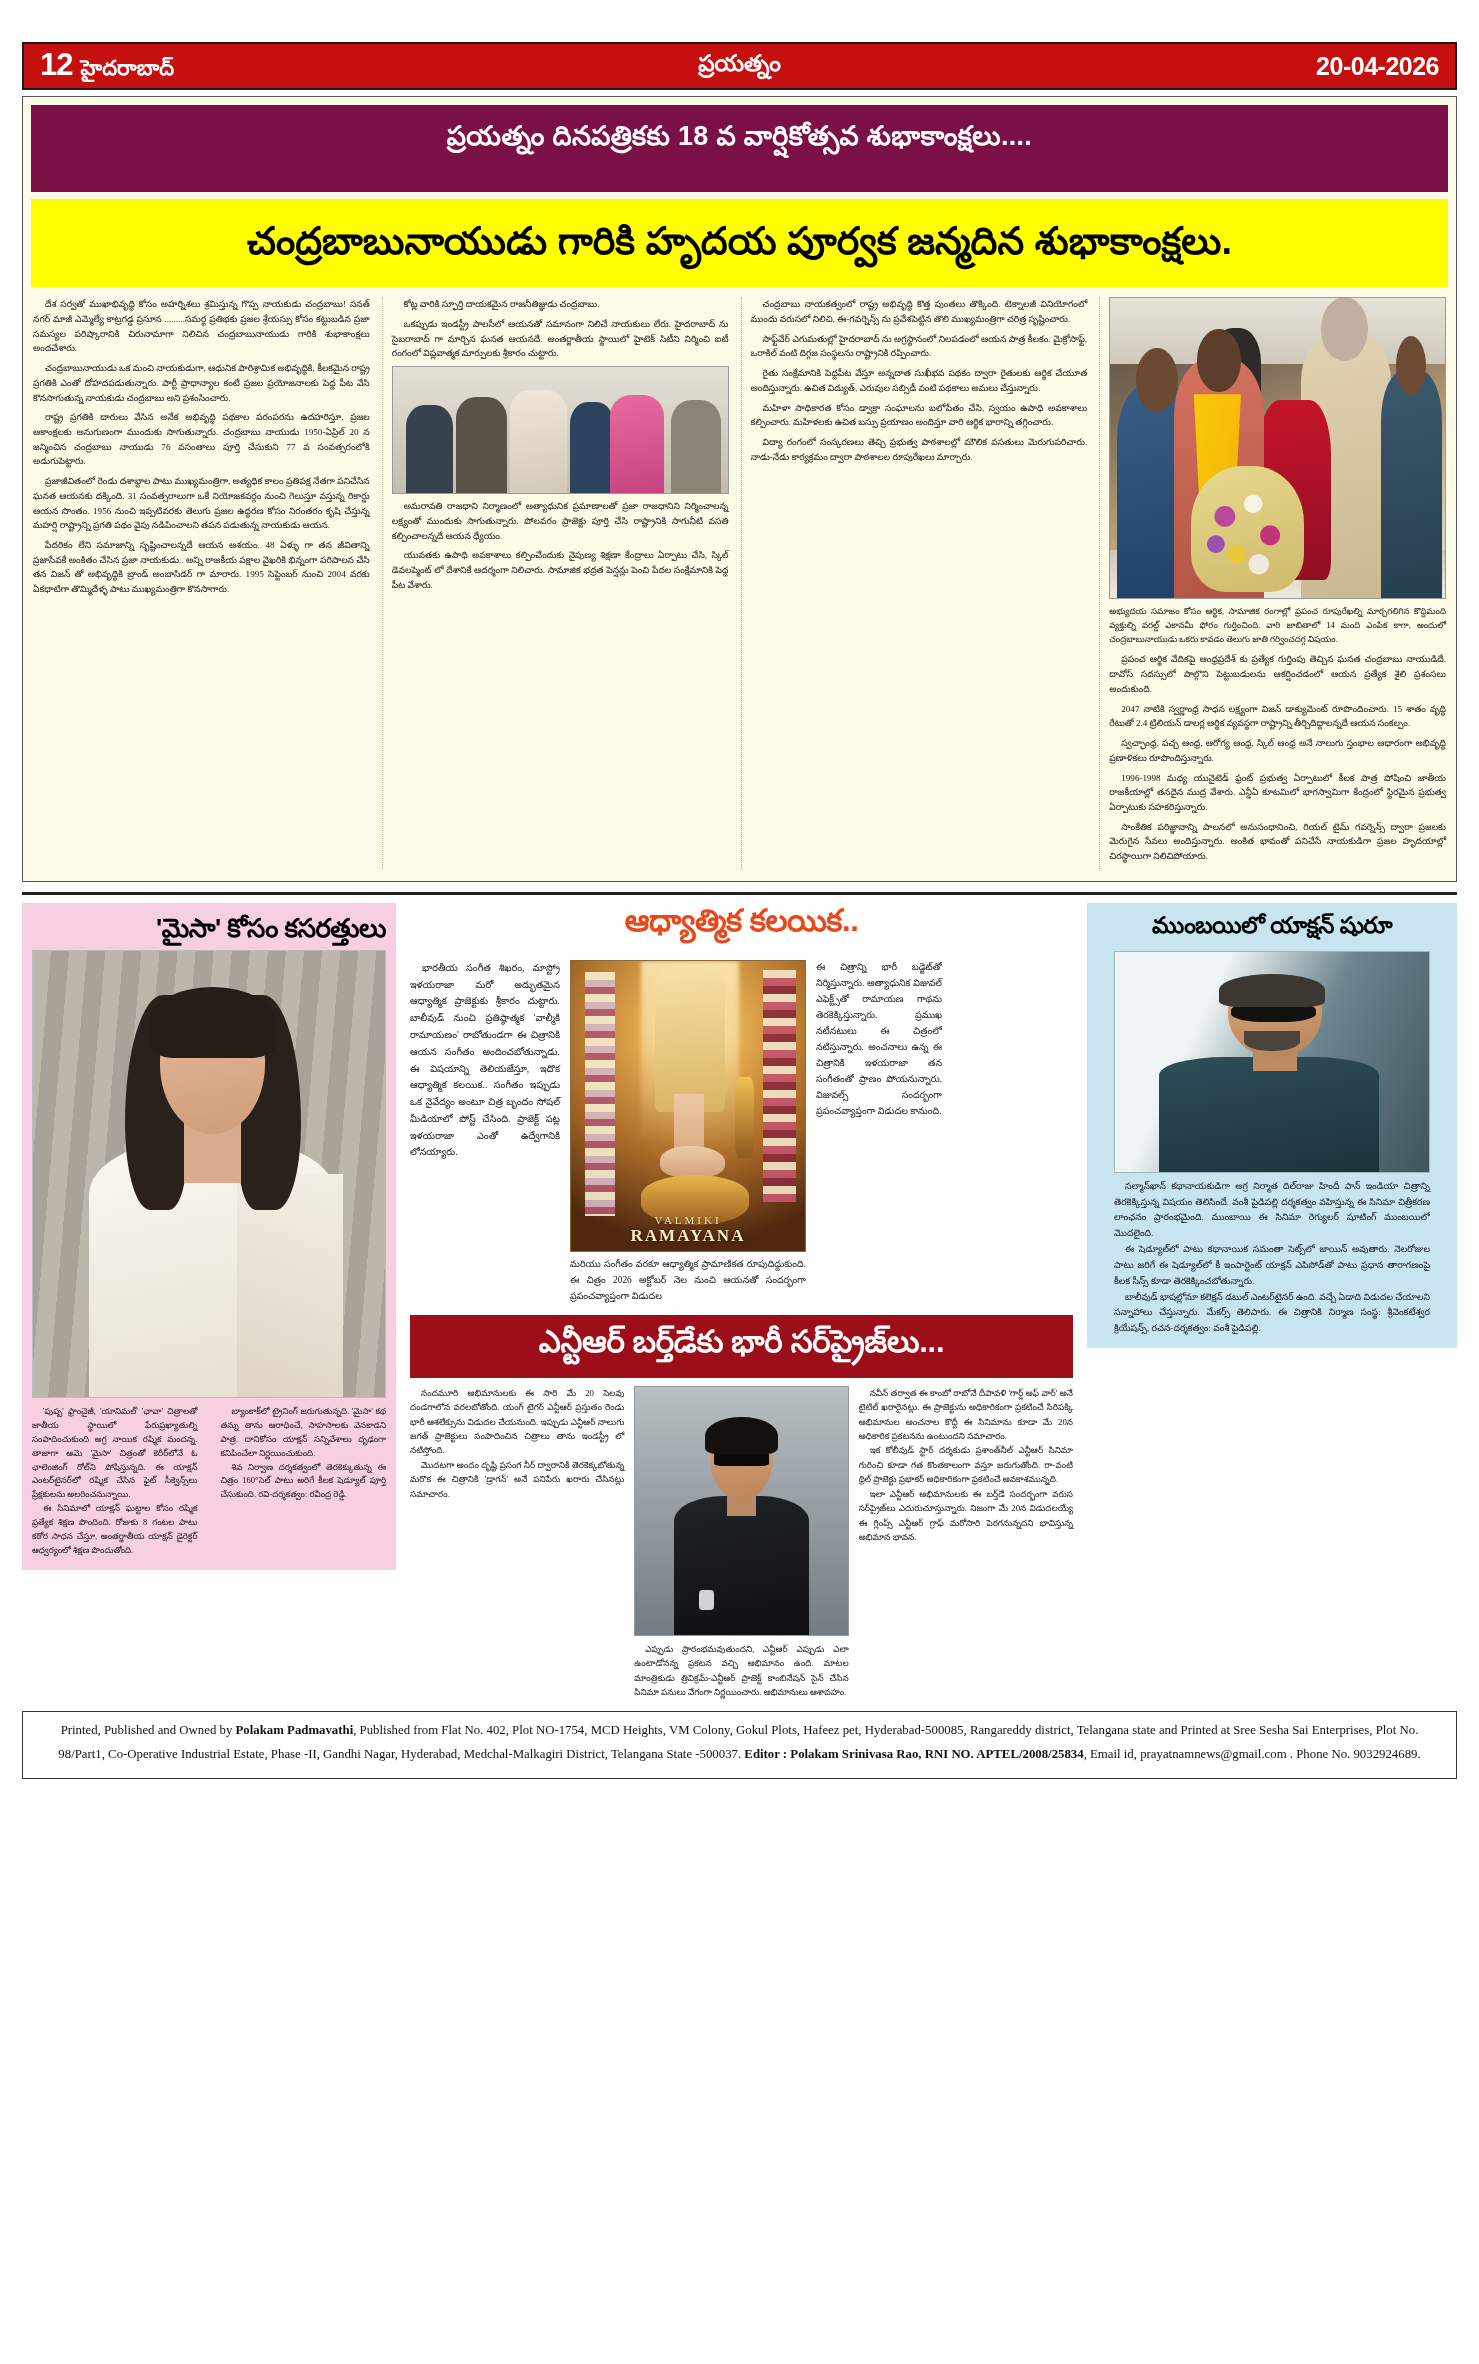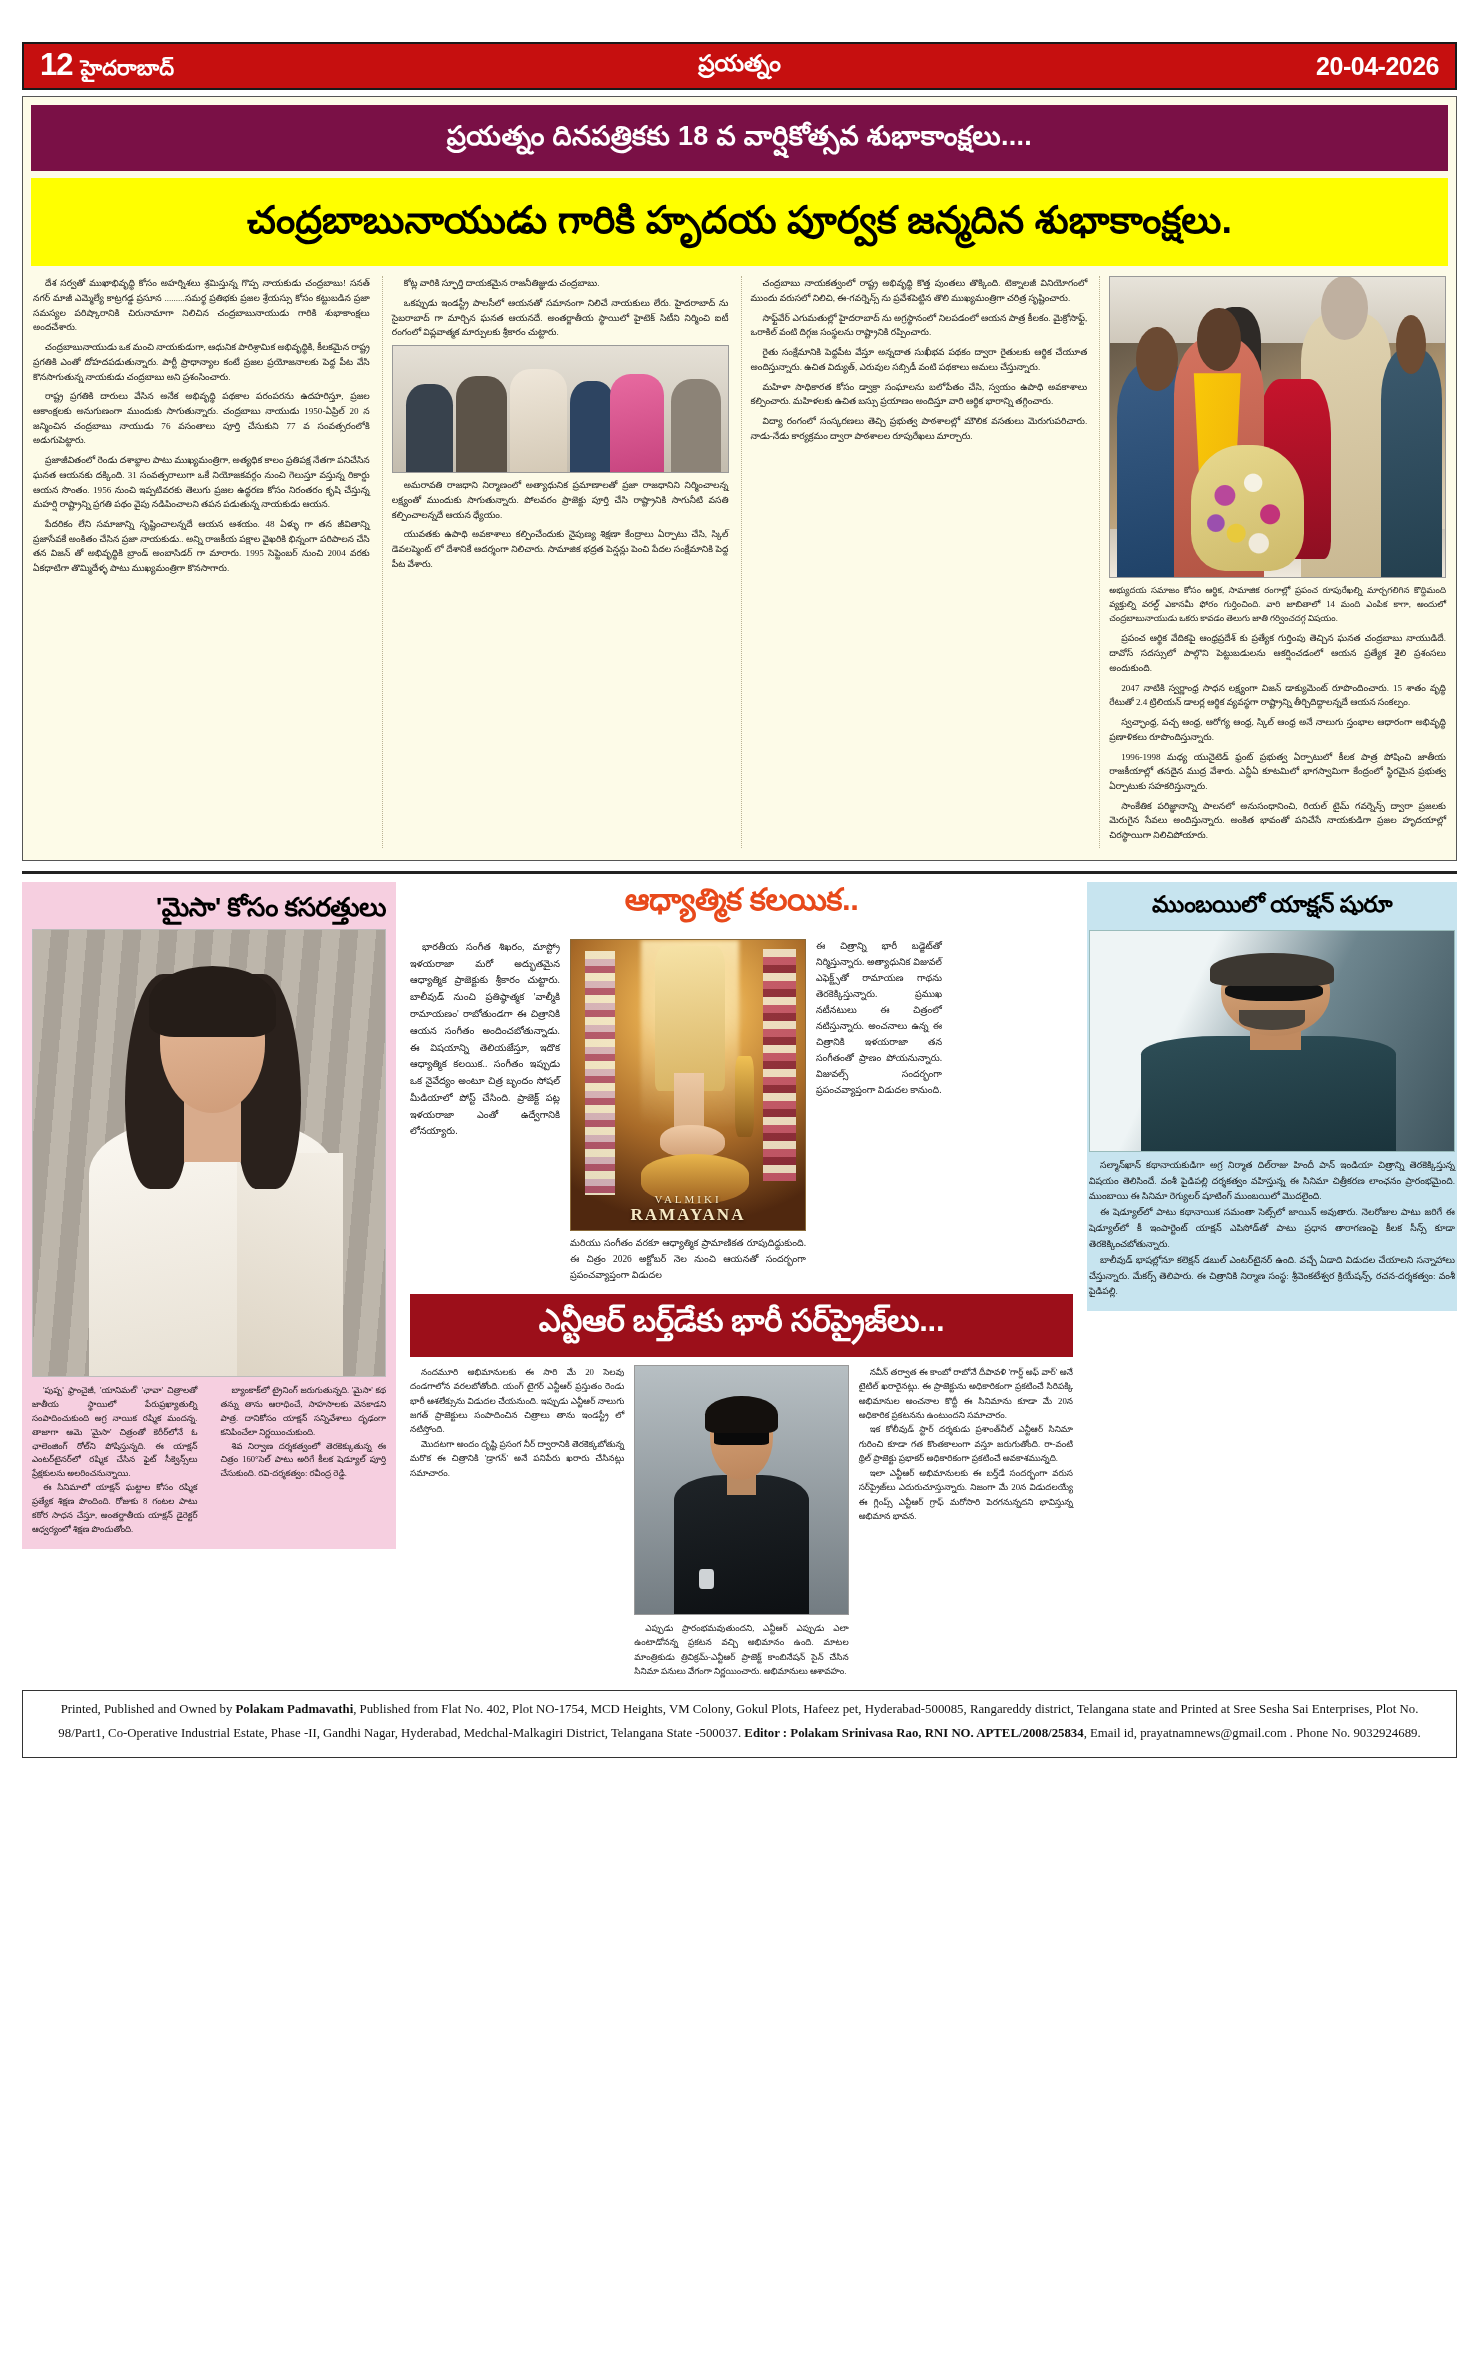--- a/index.html
+++ b/index.html
@@ -70,21 +70,21 @@
     padding: 8px;
   }
 
   .banner-maroon {
     background: #7a1046;
     color: #fff;
     text-align: center;
     font-family: "Liberation Sans", sans-serif;
     font-weight: bold;
     font-size: 27px;
-    padding: 16px 10px 13px;
+    padding: 16px 10px 34px;
     letter-spacing: 0.3px;
   }
 
   .banner-yellow {
     background: #ffff00;
     color: #000;
     text-align: center;
     font-family: "Liberation Sans", sans-serif;
     font-weight: bold;
     font-size: 38px;
@@ -380,21 +380,21 @@
   .photo-ntr .fc{position:absolute;left:35%;top:16%;width:30%;height:30%;background:linear-gradient(170deg,#d8a478,#bb855c);border-radius:46% 46% 52% 52%/40% 40% 60% 60%;}
   .photo-ntr .hr{position:absolute;left:33%;top:12%;width:34%;height:15%;background:#14100d;border-radius:50% 50% 16% 16%;}
   .photo-ntr .gl{position:absolute;left:37%;top:25%;width:26%;height:7%;background:#0a0a0a;border-radius:14%;}
   .photo-ntr .wt{position:absolute;left:30%;bottom:10%;width:7%;height:8%;background:#cfd3d6;border-radius:22%;}
 
   
   .panel-blue {
     width: 370px;
     flex: 0 0 370px;
     background: #c7e4ef;
-    padding: 9px 2px 11px;
+    padding: 9px 27px 11px;
   }
   .head-blue {
     font-family: "Liberation Sans", sans-serif;
     font-weight: bold;
     font-size: 23px;
     color: #000;
     text-align: center;
     margin-bottom: 7px;
     letter-spacing: -0.5px;
   }

